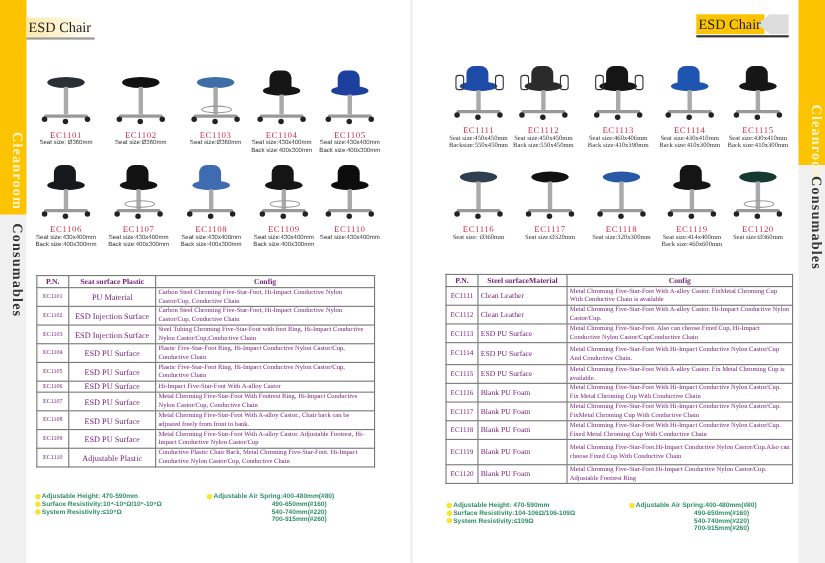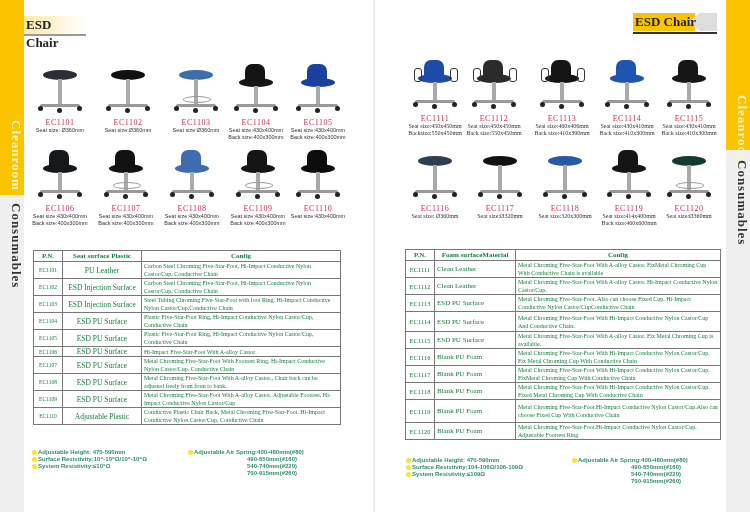--- a/index.html
+++ b/index.html
@@ -11,21 +11,21 @@
   
   .side-bar { position:absolute; top:0; width:24px; height:512px; background:#f0f0f0; }
   .left-page .side-bar { left:0; }
   .right-page .side-bar { right:0; }
   .side-yellow { position:absolute; top:0; left:0; width:24px; height:195px; background:#fcc400; }
   .side-yellow-top-r { position:absolute; top:0; left:0; width:24px; height:96px; background:#fcc400; }
   .vtext { position:absolute; left:0; width:24px; writing-mode:vertical-rl; text-align:center; font-family:"Liberation Serif", serif; font-weight:bold; font-size:13px; letter-spacing:1px; }
   .vtext.cleanroom { color:#fff6c8; }
   .vtext.consum { color:#333; }
   
-  .hdr { position:absolute; font-family:"Liberation Serif", serif; font-weight:bold; font-size:13px; color:#222; }
+  .hdr { position:absolute; font-family:"Liberation Serif", serif; font-weight:normal; font-size:13px; color:#222; }
   .hdr-left { left:24px; top:16px; width:60px; height:18px; padding-left:2px; background:linear-gradient(90deg,#fde9a8,#fff); border-bottom:2px solid #999; line-height:18px; }
   .hdr-right { left:258px; top:13px; width:82px; height:18px; line-height:18px; }
   .hdr-right .ybg { position:absolute; left:0; top:0; width:62px; height:18px; background:#fcc400; }
   .hdr-right .arrow { position:absolute; left:55px; top:0; width:0; height:0; border-top:9px solid transparent; border-bottom:9px solid transparent; border-right:12px solid #ddd; }
   .hdr-right .gbg { position:absolute; left:66px; top:0; width:18px; height:18px; background:#ddd; }
   .hdr-right .lbl { position:absolute; left:2px; top:0; }
   .hdr-right .uline { position:absolute; left:0; top:19px; width:84px; height:2px; background:#333; }
   
   .prod { position:absolute; text-align:center; }
   .prod .code { font-family:"Liberation Serif", serif; font-size:8px; color:#d0324a; letter-spacing:0.5px; }
@@ -35,21 +35,21 @@
   .chair { position:relative; width:50px; height:56px; margin:0 auto; }
   .chair .back { position:absolute; left:14px; top:2px; width:20px; height:20px; border-radius:7px 7px 5px 5px; }
   .chair .seat { position:absolute; left:8px; top:16px; width:34px; height:9px; border-radius:50%; }
   .chair .post { position:absolute; left:23px; top:24px; width:4px; height:18px; background:#aaa; }
   .chair .base { position:absolute; left:5px; top:42px; width:40px; height:3px; background:#999; border-radius:2px; }
   .chair .wheel-l { position:absolute; left:3px; top:44px; width:5px; height:5px; border-radius:50%; background:#222; }
   .chair .wheel-r { position:absolute; left:42px; top:44px; width:5px; height:5px; border-radius:50%; background:#222; }
   .chair .wheel-c { position:absolute; left:22px; top:46px; width:5px; height:5px; border-radius:50%; background:#222; }
   .chair .ring { position:absolute; left:12px; top:34px; width:26px; height:5px; border:1px solid #999; border-radius:50%; }
   
-  table.spec-table { position:absolute; border-collapse:collapse; font-family:"Liberation Serif", serif; color:#15803d; }
+  table.spec-table { position:absolute; border-collapse:collapse; font-family:"Liberation Serif", serif; color:#701a75; }
   table.spec-table th, table.spec-table td { border:1px solid #777; padding:0 2px; vertical-align:middle; }
   table.spec-table th { font-weight:bold; font-size:7px; text-align:center; height:10px; }
   table.spec-table td.pn { font-size:5.5px; text-align:center; }
   table.spec-table td.mat { font-size:7.5px; text-align:center; }
   table.spec-table td.cfg { font-size:6px; line-height:8px; }
   .right-table td.pn { font-size:6.5px !important; }
   .right-table td.mat { text-align:left !important; font-size:7px !important; }
   
   .notes { position:absolute; font-family:"Liberation Sans", sans-serif; font-weight:bold; font-size:6px; color:#2f8f66; line-height:7px; }
   .notes .dot { display:inline-block; width:5px; height:5px; background:#f2e63a; border-radius:50%; margin-right:1px; vertical-align:middle; }
@@ -212,21 +212,21 @@
     <thead>
       <tr>
         <th style="width:24px;">P.N.</th>
         <th style="width:74px;">Seat surface Plastic</th>
         <th>Config</th>
       </tr>
     </thead>
     <tbody id="left-tbody">
         <tr style="height: 17px;">
           <td class="pn">EC1101</td>
-          <td class="mat">PU Leather</td>
+          <td class="mat">PU Material</td>
           <td class="cfg">Carbon Steel Chroming Five-Star-Foot, Hi-Impact Conductive Nylon Castor/Cup, Conductive Chain</td>
         </tr>
         <tr style="height: 17px;">
           <td class="pn">EC1102</td>
           <td class="mat">ESD Injection Surface</td>
           <td class="cfg">Carbon Steel Chroming Five-Star-Foot, Hi-Impact Conductive Nylon Castor/Cup, Conductive Chain</td>
         </tr>
         <tr style="height: 17px;">
           <td class="pn">EC1103</td>
           <td class="mat">ESD Injection Surface</td>
@@ -441,21 +441,21 @@
         </div>
         <div class="code">EC1120</div>
         <div class="spec">Seat size:Ø360mm</div>
       </div>
     </div>
 
   <table class="spec-table right-table" style="left:30px;top:249px;width:316px;">
     <thead>
       <tr>
         <th style="width:24px;">P.N.</th>
-        <th style="width:76px;">Foam surfaceMaterial</th>
+        <th style="width:76px;">Steel surfaceMaterial</th>
         <th>Config</th>
       </tr>
     </thead>
     <tbody id="right-tbody">
         <tr style="height: 17px;">
           <td class="pn">EC1111</td>
           <td class="mat">Clean Leather</td>
           <td class="cfg">Metal Chroming Five-Star-Foot With A-alloy Castor. FixMetal Chroming Cup With Conductive Chain  is available</td>
         </tr>
         <tr style="height: 17px;">

